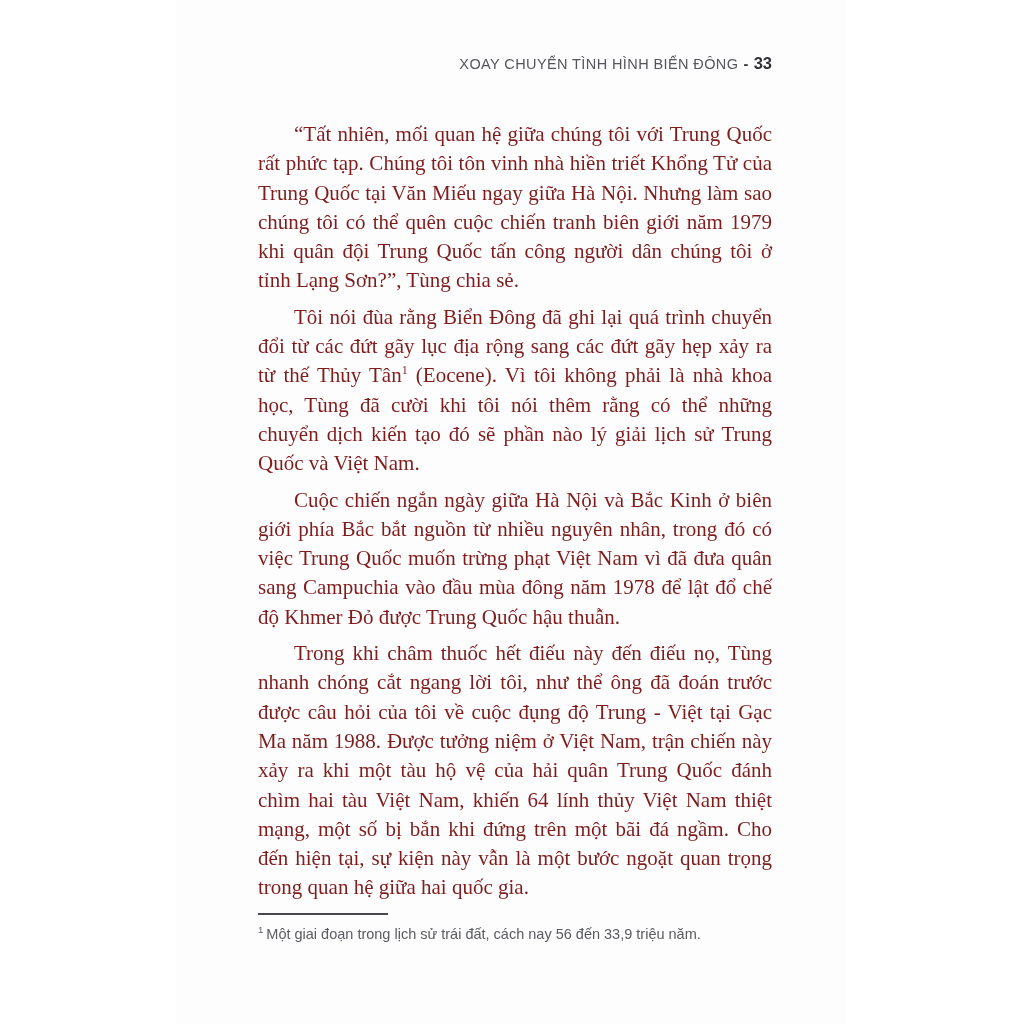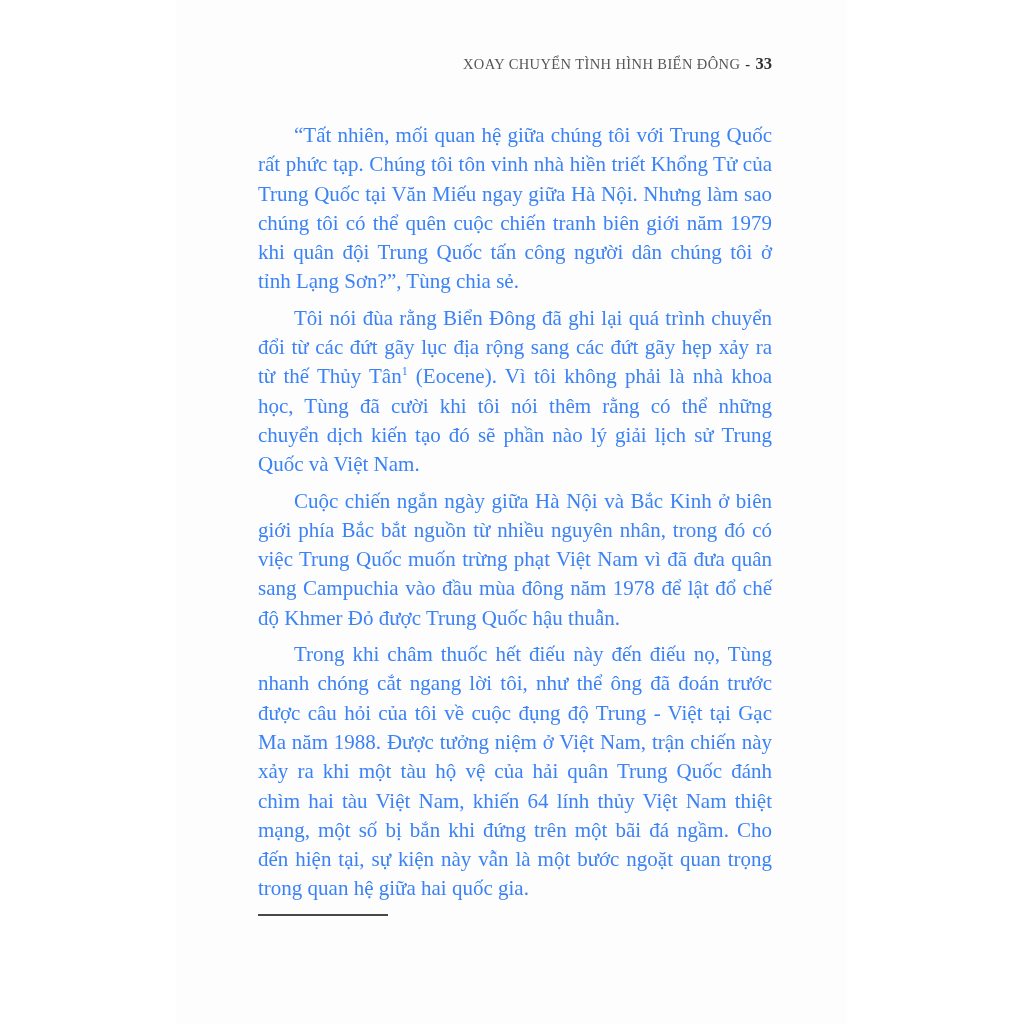--- a/index.html
+++ b/index.html
@@ -18,21 +18,21 @@
     height: 1024px;
     background: #fdfdfe;
   }
   .content {
     margin-left: 82px;
     width: 514px;
   }
   .running-header {
     padding-top: 54px;
     text-align: right;
-    font-family: Liberation Serif, serif;
+    font-family: Liberation Sans, sans-serif;
     font-size: 14.5px;
     letter-spacing: 0.4px;
     color: #55565a;
     white-space: nowrap;
   }
   .running-header .sep {
     margin: 0 5px;
     font-weight: bold;
     color: #303136;
   }
@@ -40,21 +40,21 @@
     font-weight: bold;
     font-size: 16.5px;
     color: #303136;
     letter-spacing: 0;
   }
   .body-text {
     margin-top: 47px;
     font-family: "Liberation Serif", "DejaVu Serif", serif;
     font-size: 21px;
     line-height: 29.3px;
-    color: #3b82f6;
+    color: #7f1d1d;
     text-align: justify;
   }
   .body-text p {
     margin: 0 0 7px 0;
     text-indent: 36px;
   }
   .body-text sup {
     font-size: 12px;
     line-height: 0;
     vertical-align: super;
@@ -98,16 +98,17 @@
 
       <p><span>Tôi nói đùa rằng Biển Đông đã ghi lại quá trình chuyển đổi từ các đứt gãy lục địa rộng sang các đứt gãy hẹp xảy ra từ thế Thủy Tân</span><sup>1</sup><span> (Eocene). Vì tôi không phải là nhà khoa học, Tùng đã cười khi tôi nói thêm rằng có thể những chuyển dịch kiến tạo đó sẽ phần nào lý giải lịch sử Trung Quốc và Việt Nam.</span></p>
 
       <p><span>Cuộc chiến ngắn ngày giữa Hà Nội và Bắc Kinh ở biên giới phía Bắc bắt nguồn từ nhiều nguyên nhân, trong đó có việc Trung Quốc muốn trừng phạt Việt Nam vì đã đưa quân sang Campuchia vào đầu mùa đông năm 1978 để lật đổ chế độ Khmer Đỏ được Trung Quốc hậu thuẫn.</span></p>
 
       <p><span>Trong khi châm thuốc hết điếu này đến điếu nọ, Tùng nhanh chóng cắt ngang lời tôi, như thể ông đã đoán trước được câu hỏi của tôi về cuộc đụng độ Trung - Việt tại Gạc Ma năm 1988. Được tưởng niệm ở Việt Nam, trận chiến này xảy ra khi một tàu hộ vệ của hải quân Trung Quốc đánh chìm hai tàu Việt Nam, khiến 64 lính thủy Việt Nam thiệt mạng, một số bị bắn khi đứng trên một bãi đá ngầm. Cho đến hiện tại, sự kiện này vẫn là một bước ngoặt quan trọng trong quan hệ giữa hai quốc gia.</span></p>
     </div>
 
     <div class="footnote">
       <div class="footnote-rule"></div>
+      <p class="footnote-line"><sup>1</sup><span>Một giai đoạn trong lịch sử trái đất, cách nay 56 đến 33,9 triệu năm.</span></p>
     </div>
 
   </div>
 </div>
 
 </body></html>

